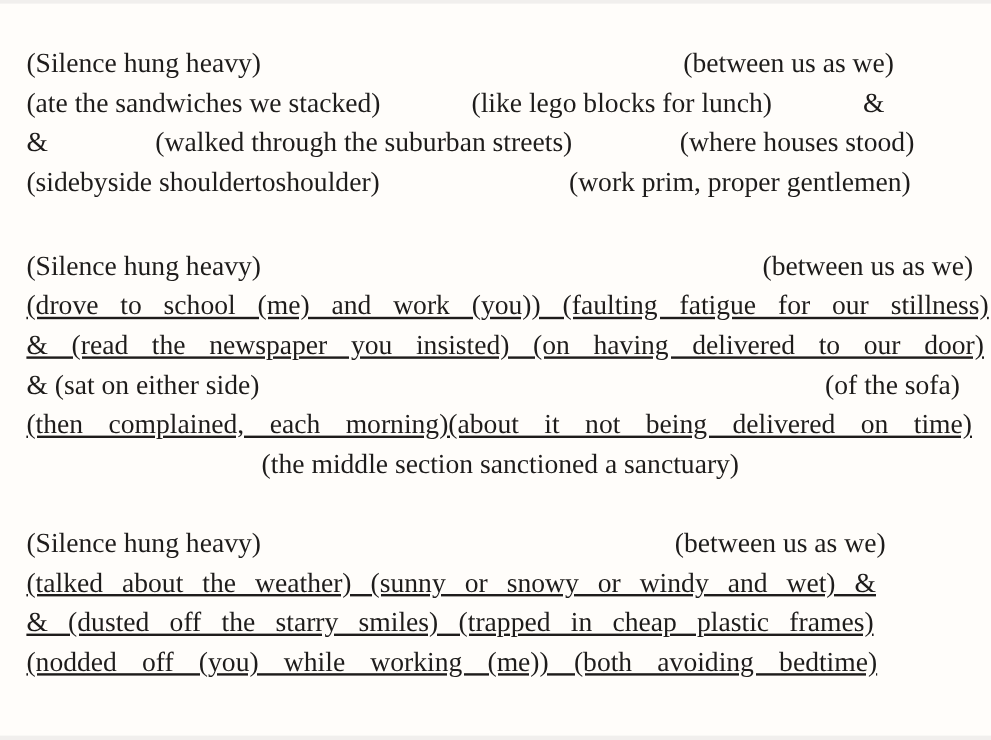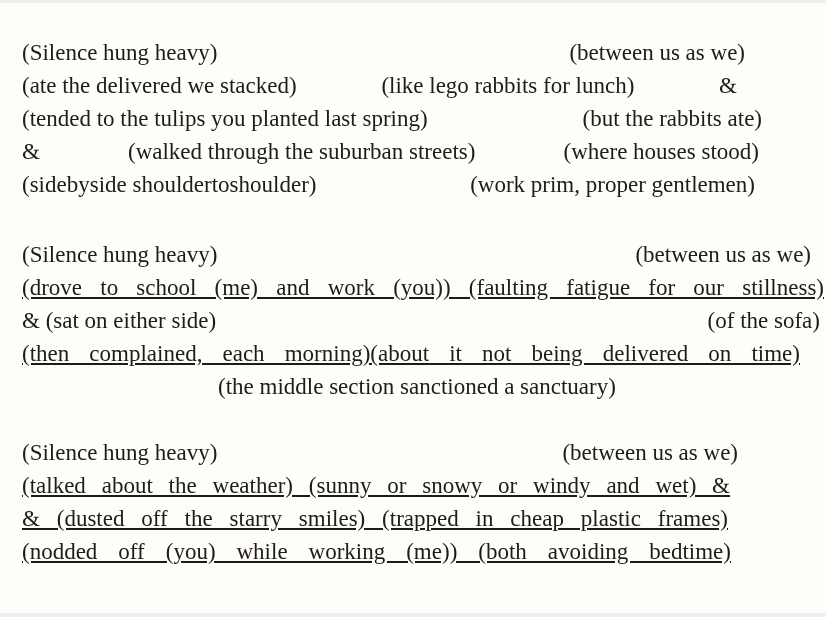--- a/index.html
+++ b/index.html
@@ -73,46 +73,45 @@
 <div class="edge top"></div>
 
 <main>
 
   <section class="stanza s1">
     <div class="line split">
       <span>(Silence hung heavy)</span>
       <span>(between us as we)</span>
     </div>
     <div class="line split">
-      <span>(ate the delivered we stacked)</span>
-      <span>(like lego rabbits for lunch)</span>
+      <span>(ate the sandwiches we stacked)</span>
+      <span>(like lego blocks for lunch)</span>
       <span>&amp;</span>
-    </div>
-    <div class="line split">
-      <span>(tended to the tulips you planted last spring)</span>
-      <span>(but the rabbits ate)</span>
     </div>
     <div class="line split">
       <span>&amp;</span>
       <span>(walked through the suburban streets)</span>
       <span>(where houses stood)</span>
     </div>
     <div class="line split">
       <span>(sidebyside shouldertoshoulder)</span>
       <span>(work prim, proper gentlemen)</span>
     </div>
   </section>
 
   <section class="stanza s2">
     <div class="line split">
       <span>(Silence hung heavy)</span>
       <span>(between us as we)</span>
     </div>
     <div class="line fill">
       <span>(drove to school (me) and work (you)) (faulting fatigue for our stillness)</span>
+    </div>
+    <div class="line fill">
+      <span>&amp; (read the newspaper you insisted) (on having delivered to our door)</span>
     </div>
     <div class="line split">
       <span>&amp; (sat on either side)</span>
       <span>(of the sofa)</span>
     </div>
     <div class="line fill">
       <span>(then complained, each morning)(about it not being delivered on time)</span>
     </div>
     <div class="line indent">
       <span>(the middle section sanctioned a sanctuary)</span>

